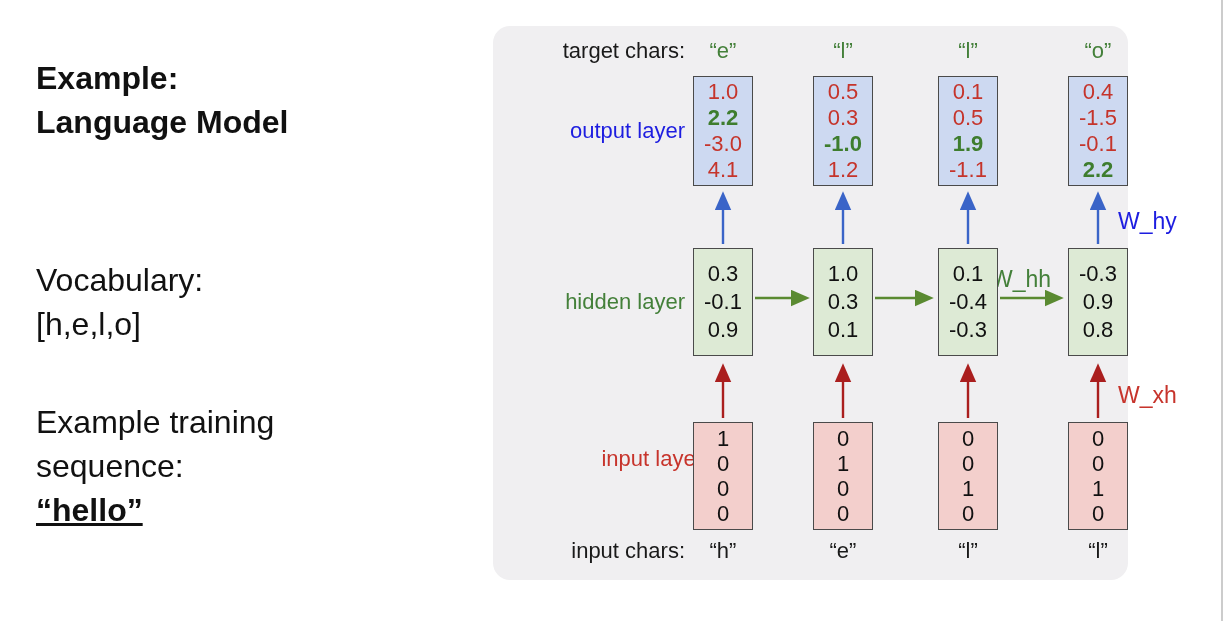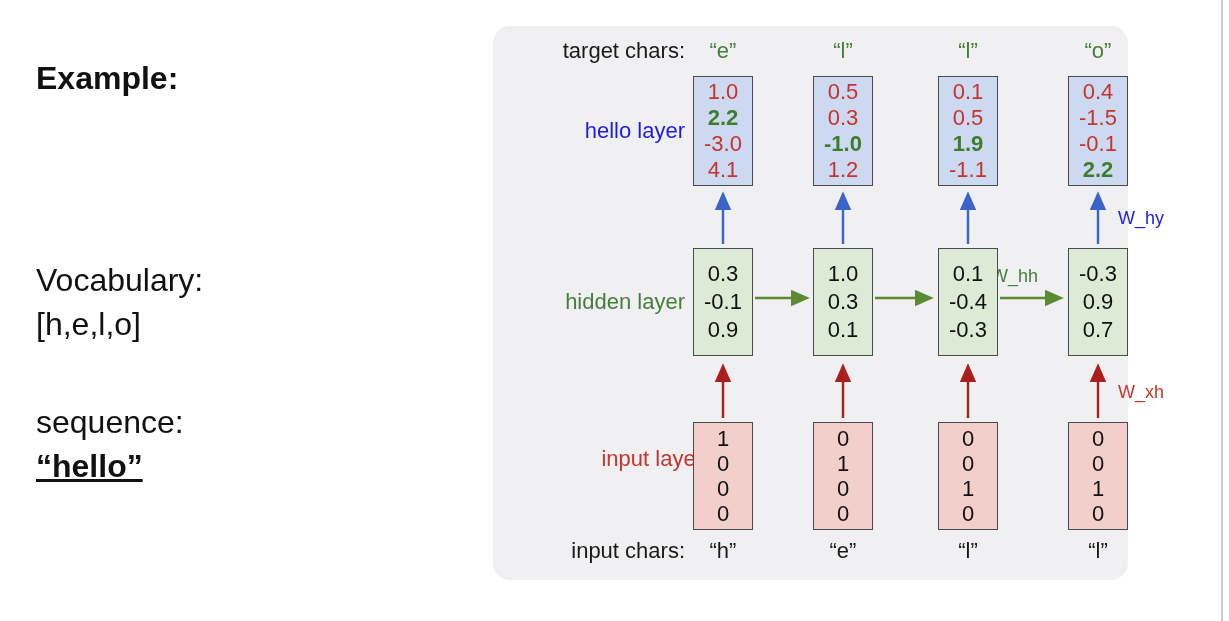--- a/index.html
+++ b/index.html
@@ -42,21 +42,21 @@
     display:flex;flex-direction:column;align-items:center;justify-content:center;
     font-size:22px;}
   .obox{top:50px;height:110px;background:var(--output-box-fill);
     color:var(--value-red);line-height:26px;}
   .hbox{top:222px;height:108px;background:var(--hidden-box-fill);
     color:var(--text-black);line-height:28px;}
   .ibox{top:396px;height:108px;background:var(--input-box-fill);
     color:var(--text-black);line-height:25px;}
   .val.hl{color:var(--value-green);font-weight:bold;}
 
-  .wlabel{position:absolute;font-size:18px;}
+  .wlabel{position:absolute;font-size:23px;}
   .w-hy{left:625px;top:182px;color:var(--label-blue);}
   .w-hh{left:498px;top:240px;width:80px;color:var(--label-green);}
   .w-xh{left:625px;top:356px;color:var(--label-red);}
 
   svg.arrows{position:absolute;left:0;top:0;width:722px;height:554px;
     pointer-events:none;}
   .ln-blue{stroke:var(--arrow-blue);stroke-width:2.4;}
   .ln-red{stroke:var(--arrow-red);stroke-width:2.4;}
   .ln-green{stroke:var(--arrow-green);stroke-width:2.4;}
   .head-blue{fill:var(--arrow-blue);}
@@ -66,34 +66,36 @@
   .right-edge{position:absolute;left:1221px;top:0;width:2px;height:621px;
     background:var(--edge-line);}
 </style>
 </head>
 <body>
 
 <div class="stage">
 
   <div class="ltext title">
     <div>Example:</div>
+    <div>Language Model</div>
   </div>
   <div class="ltext vocab">
     <div>Vocabulary:</div>
     <div>[h,e,l,o]</div>
   </div>
   <div class="ltext train">
+    <div>Example training</div>
     <div>sequence:</div>
     <div class="bold-line">“hello”</div>
   </div>
 
   <div class="panel">
 
     <div class="rowlabel lab-target">target chars:</div>
-    <div class="rowlabel lab-output">hello layer</div>
+    <div class="rowlabel lab-output">output layer</div>
     <div class="rowlabel lab-hidden">hidden layer</div>
     <div class="rowlabel lab-input">input layer</div>
     <div class="rowlabel lab-ichars">input chars:</div>
 
     <div class="wlabel w-hy">W_hy</div>
     <div class="wlabel w-hh">W_hh</div>
     <div class="wlabel w-xh">W_xh</div>
 
     <svg class="arrows" viewBox="0 0 722 554">
       <defs>
@@ -190,21 +192,21 @@
       <div class="tchar">“o”</div>
       <div class="box obox">
         <div class="val">0.4</div>
         <div class="val">-1.5</div>
         <div class="val">-0.1</div>
         <div class="val hl">2.2</div>
       </div>
       <div class="box hbox">
         <div class="val">-0.3</div>
         <div class="val">0.9</div>
-        <div class="val">0.7</div>
+        <div class="val">0.8</div>
       </div>
       <div class="box ibox">
         <div class="val">0</div>
         <div class="val">0</div>
         <div class="val">1</div>
         <div class="val">0</div>
       </div>
       <div class="ichar">“l”</div>
     </div>
 

